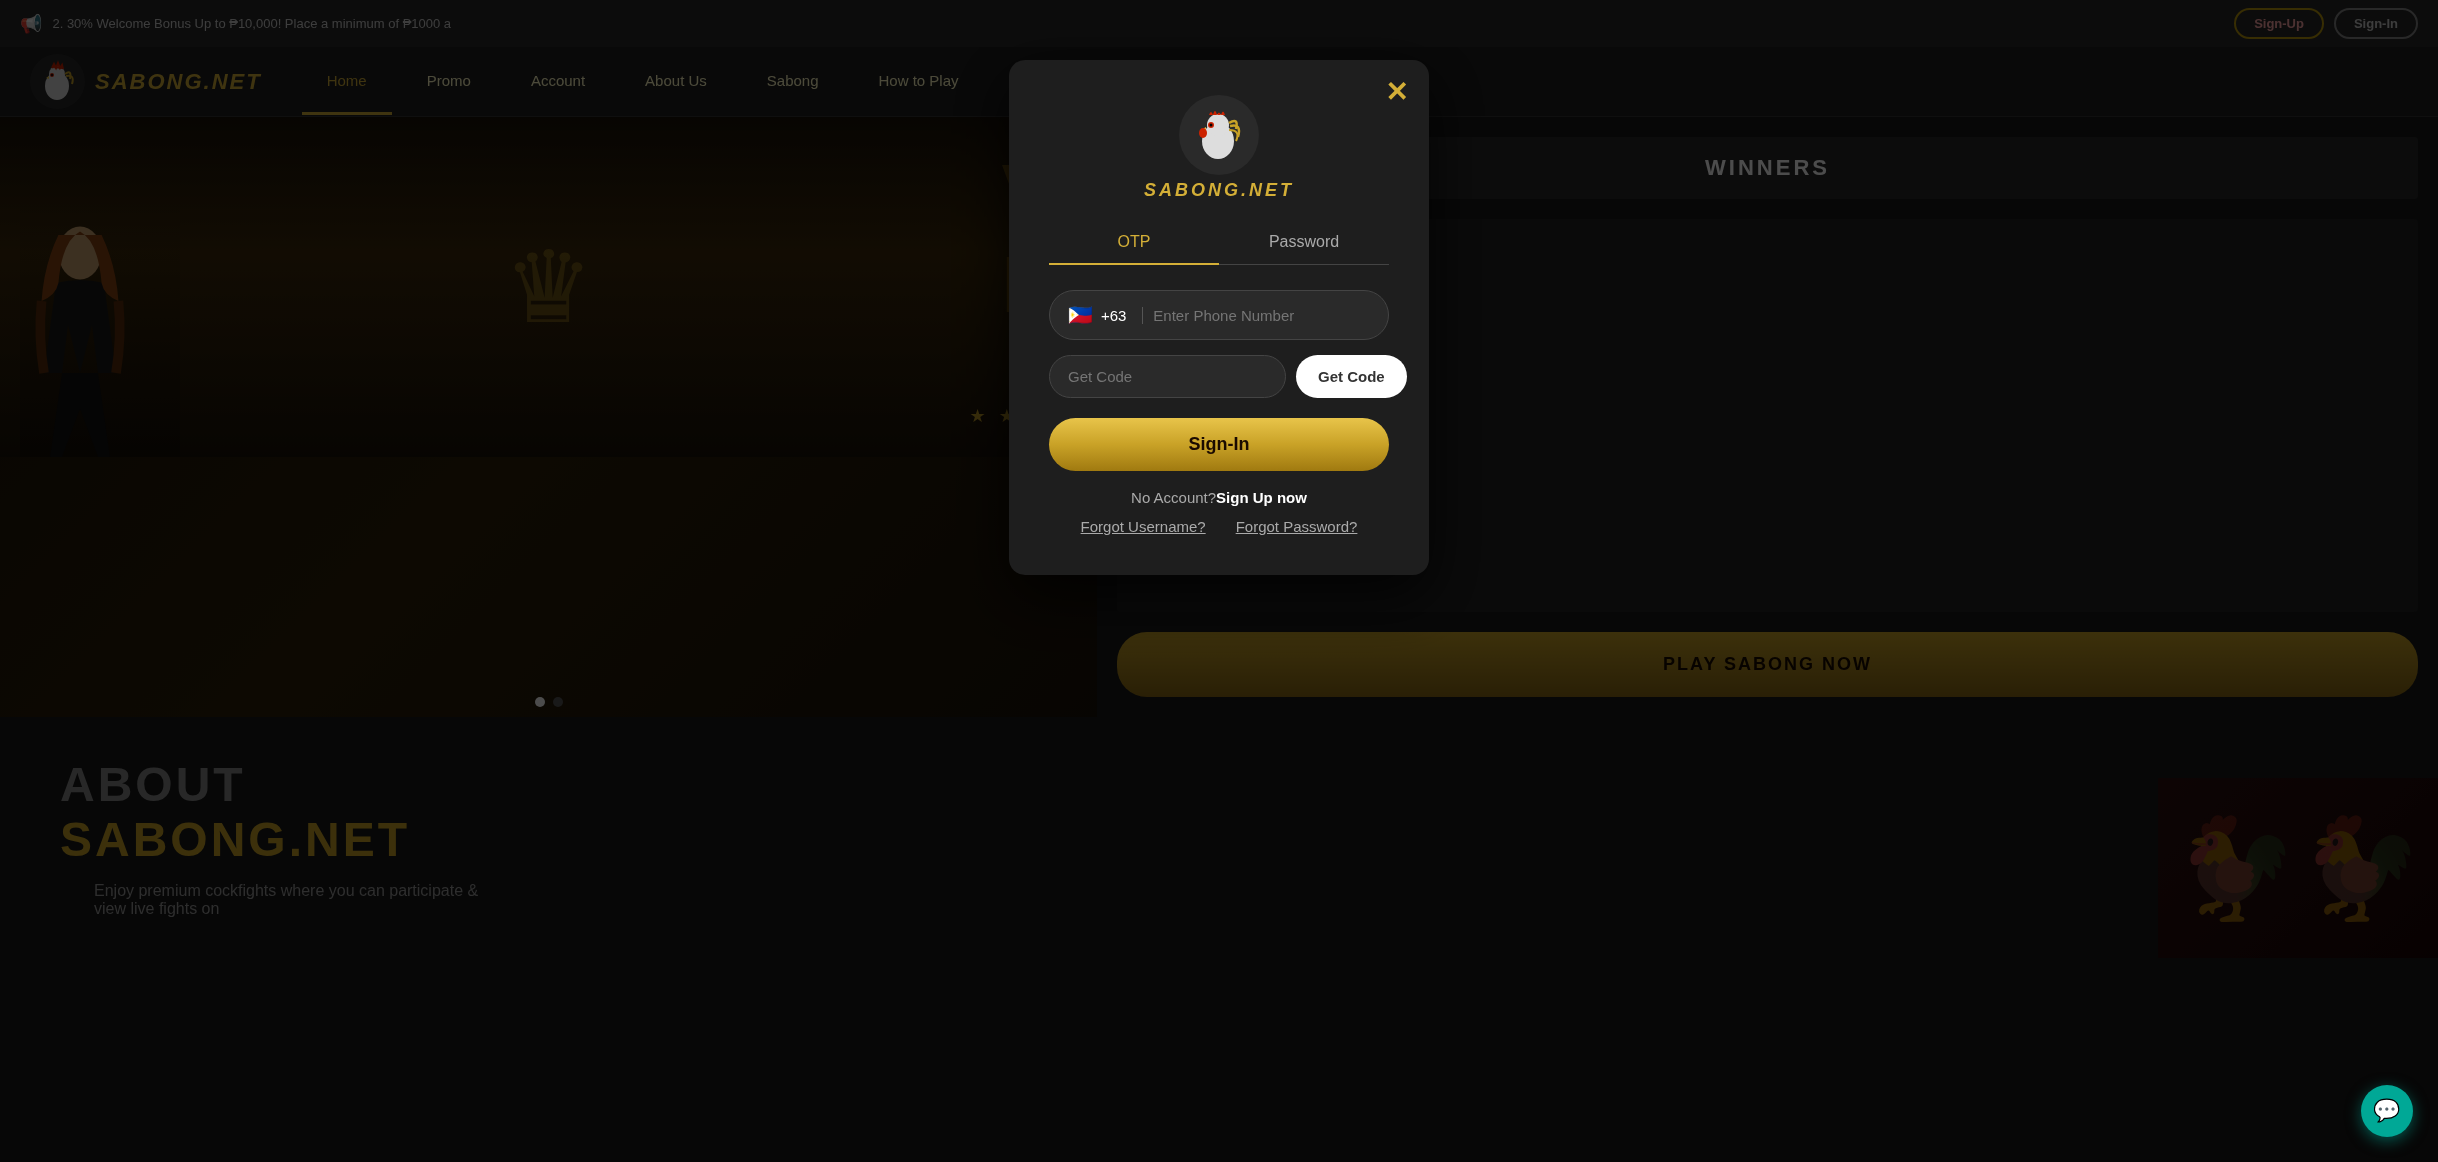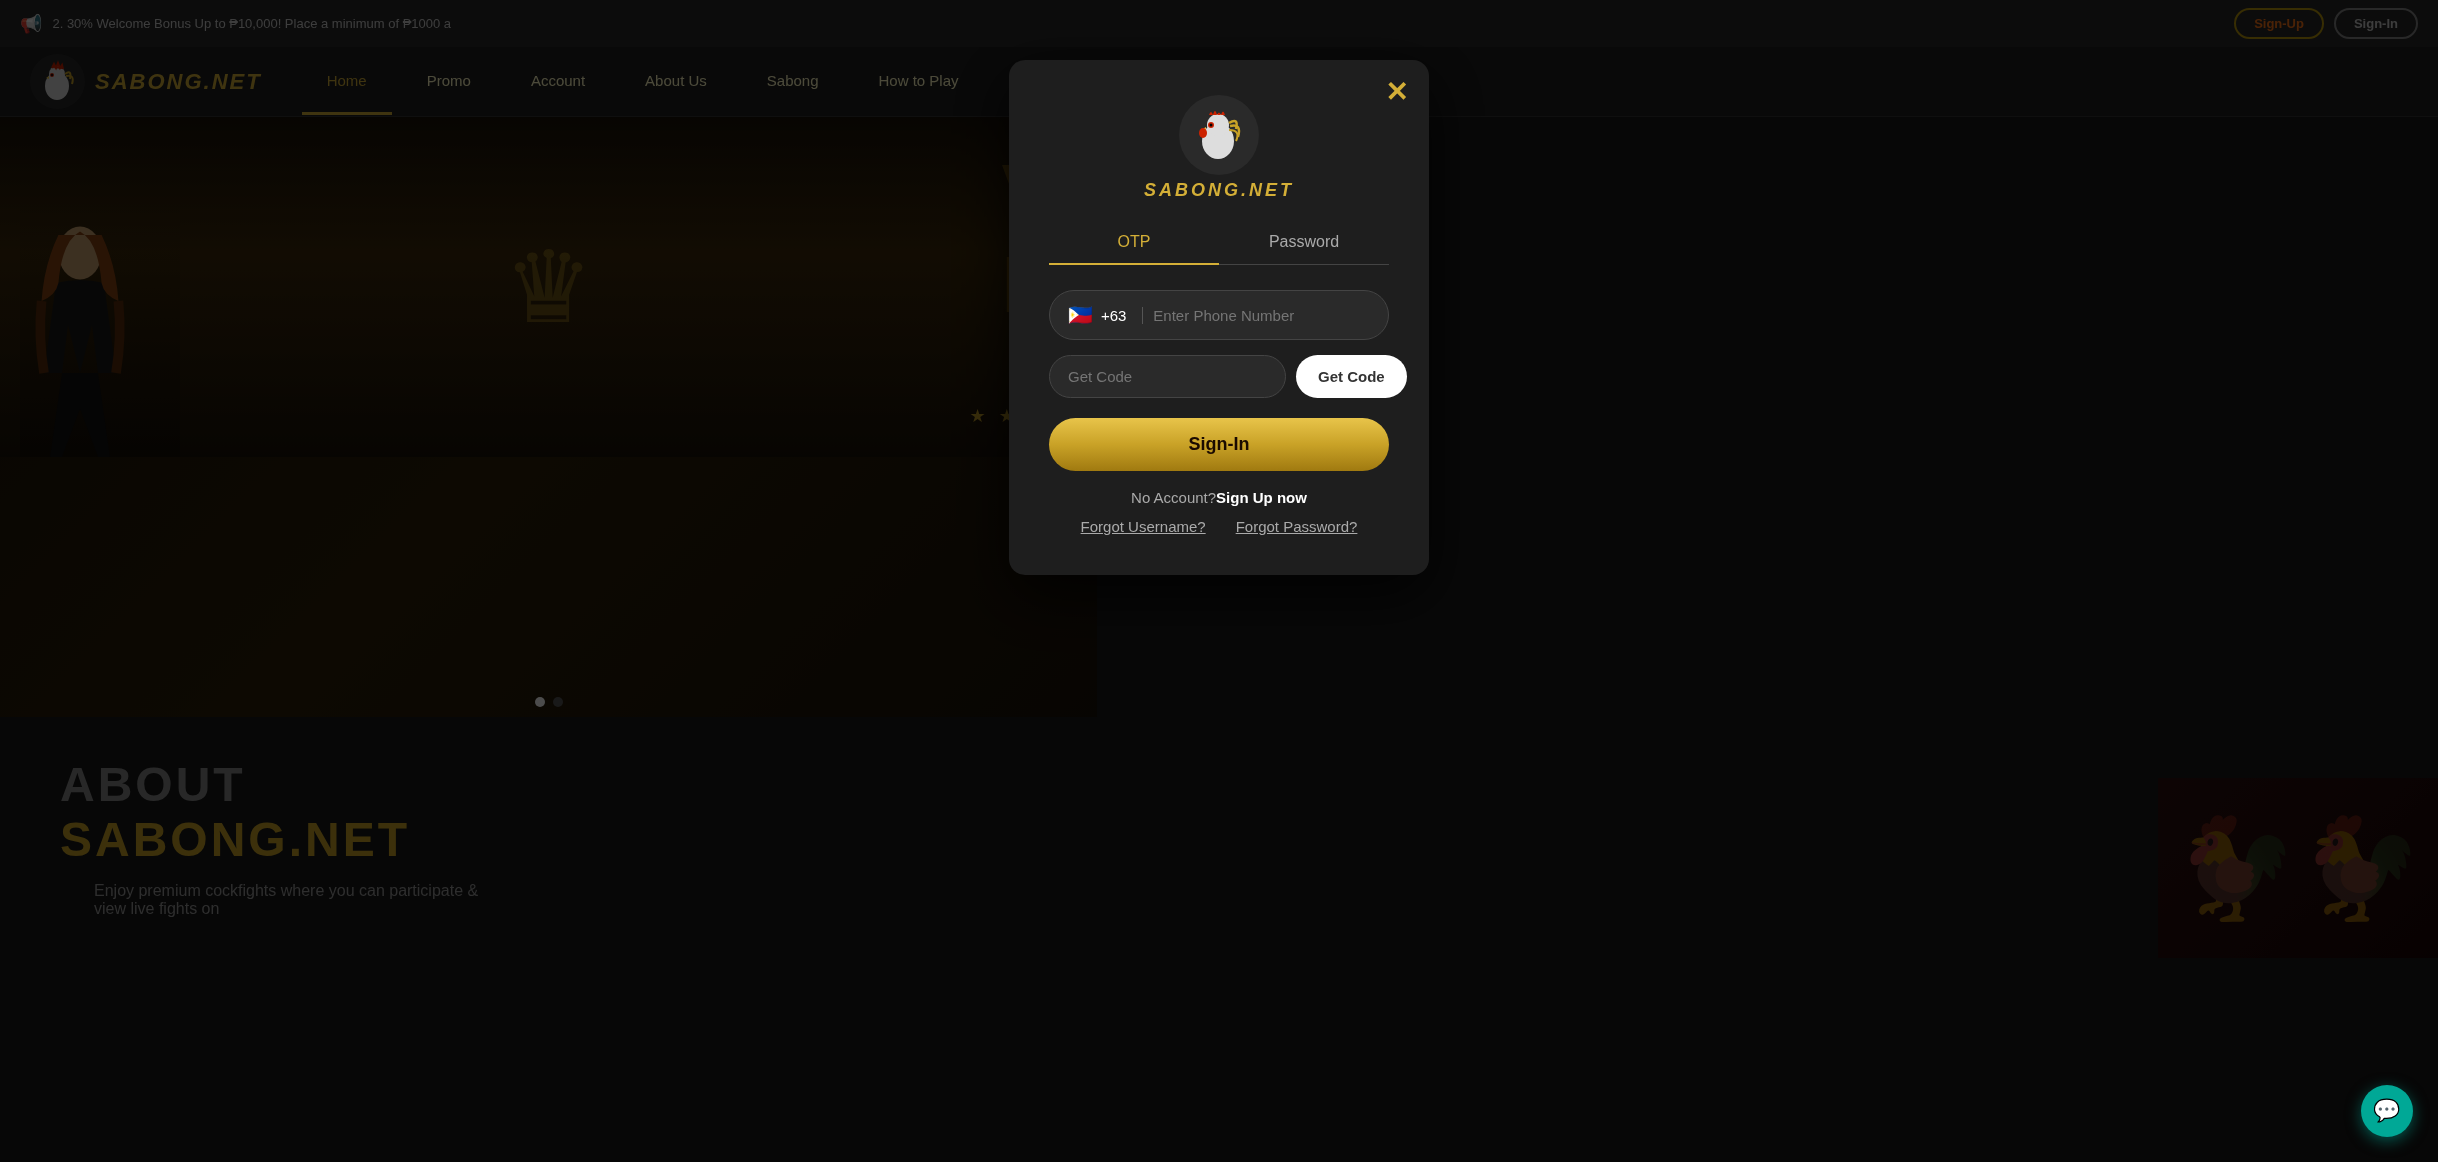--- a/index.html
+++ b/index.html
@@ -29,21 +29,21 @@
     .announce-icon {
       font-size: 18px;
     }
     .announcement-buttons {
       display: flex;
       gap: 10px;
     }
     .btn-signup {
       background: transparent;
       border: 2px solid #b8960c;
-      color: #f97316;
+      color: #fca5a5;
       padding: 6px 18px;
       border-radius: 20px;
       cursor: pointer;
       font-weight: bold;
       font-size: 13px;
     }
     .btn-signin-top {
       background: transparent;
       border: 2px solid #888;
       color: #ccc;
@@ -460,20 +460,25 @@
       </div>
 
       <div style="position:absolute;bottom:30px;right:20px;color:#c9a227;font-size:18px;letter-spacing:4px;">★ ★ ★ ★</div>
     </div>
     <div class="slide-dots">
       <div class="dot active"></div>
       <div class="dot"></div>
     </div>
   </div>
 
+  <div class="right-panel">
+    <div class="winners-header">WINNERS</div>
+    <div style="flex:1;background:#222;border-radius:4px;min-height:200px;"></div>
+    <button class="play-btn">PLAY SABONG NOW</button>
+  </div>
 </div>
 
 <div class="bottom-section" style="position:relative;">
   <div class="about-title">ABOUT</div>
   <div class="about-subtitle">SABONG.NET</div>
   <div class="about-desc">Enjoy premium cockfights where you can participate &amp; view live fights on</div>
 
   <div style="position:absolute;right:0;bottom:0;width:280px;height:180px;background:linear-gradient(135deg,#2d1010 0%,#1a0505 100%);overflow:hidden;">
     <div style="font-size:100px;display:flex;justify-content:center;align-items:center;height:100%;opacity:0.5;">🐓🐓</div>
   </div>

